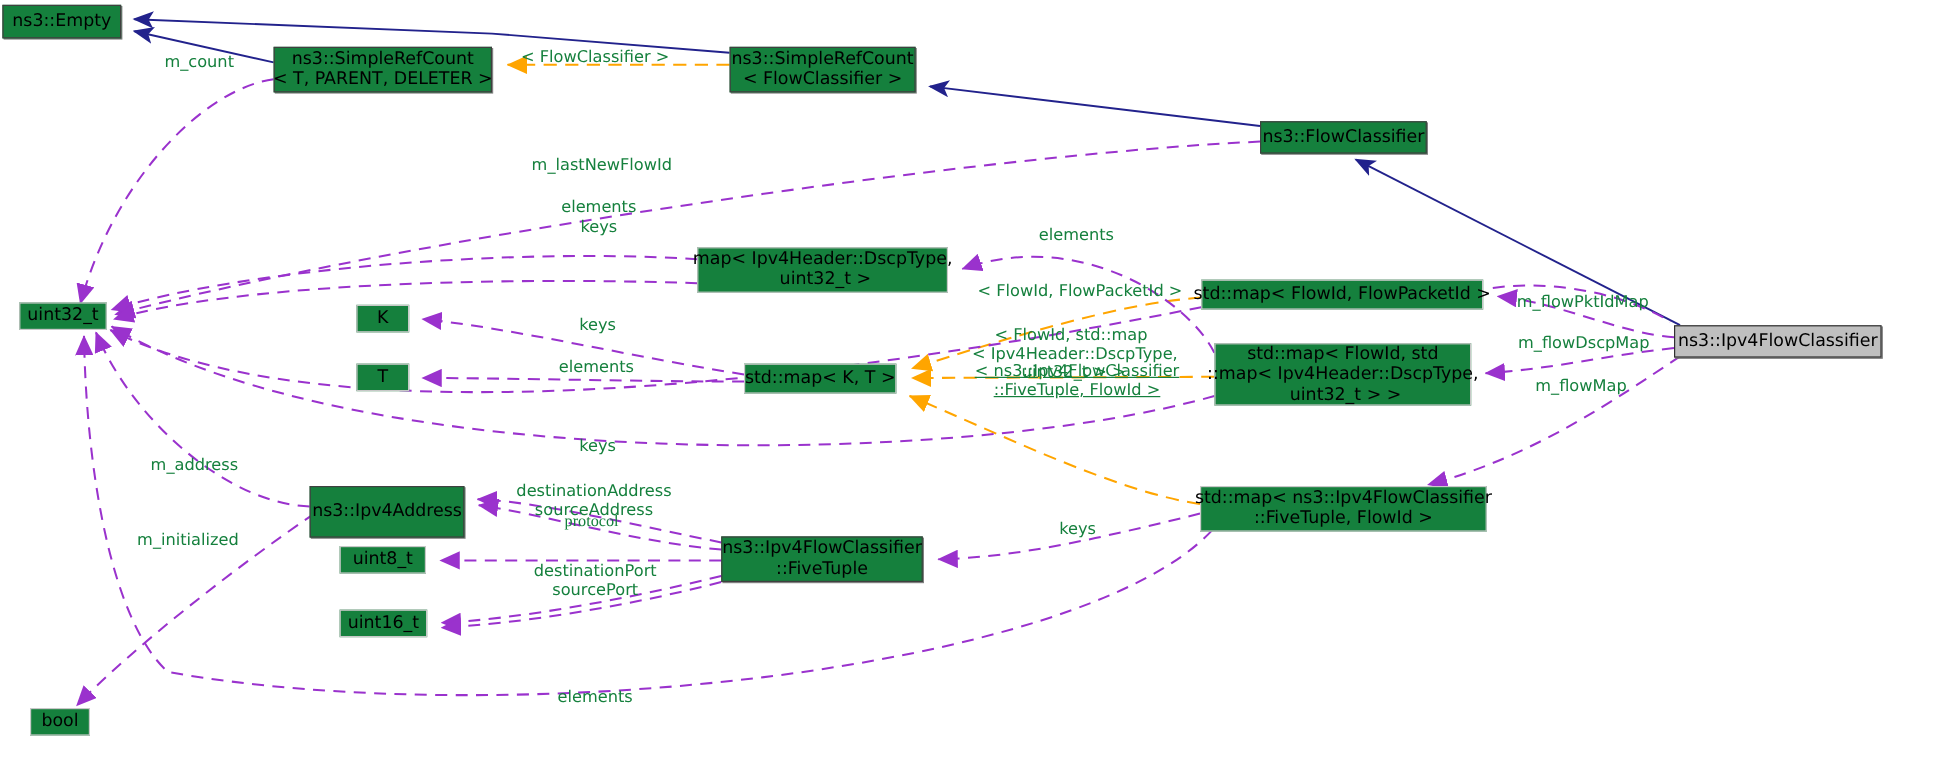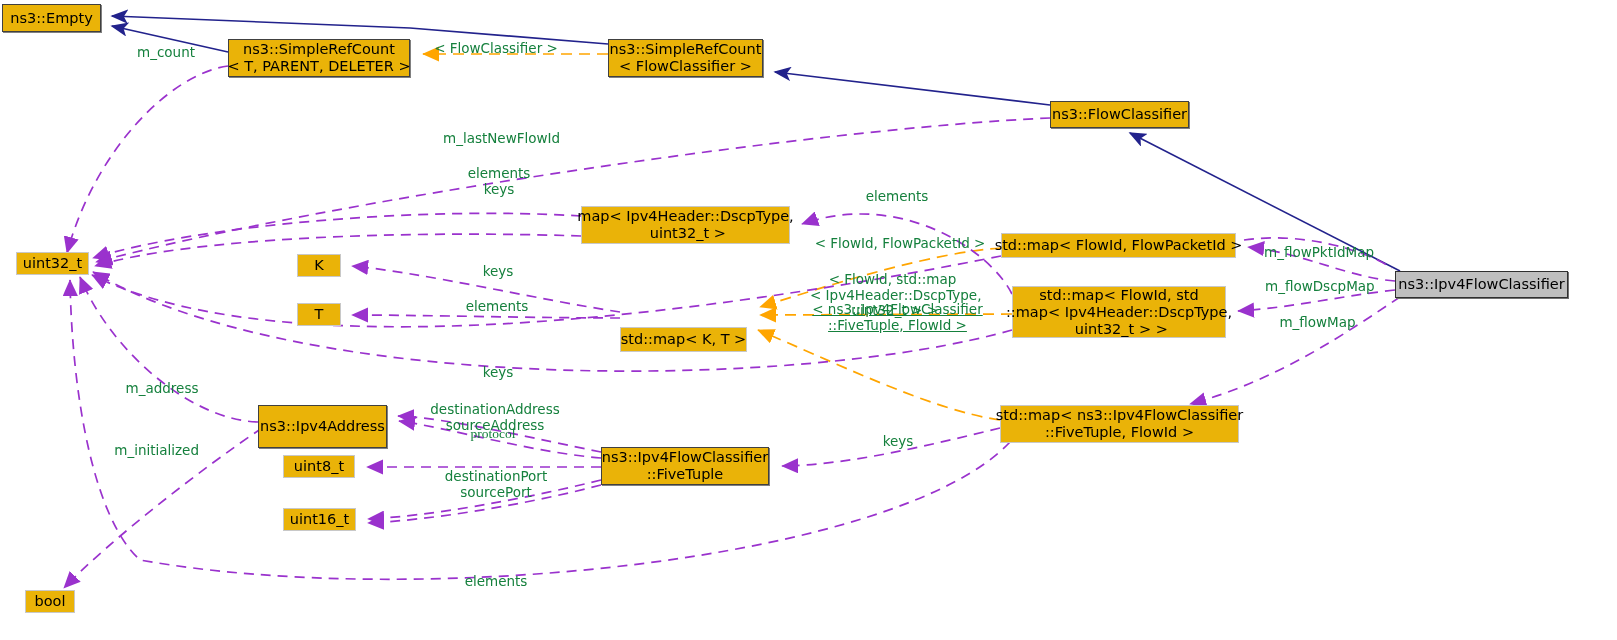--- a/index.html
+++ b/index.html
@@ -27,21 +27,21 @@
     position: absolute;
     box-sizing: border-box;
     display: flex;
     align-items: center;
     justify-content: center;
     text-align: center;
     font-size: 14.5px;
     line-height: 17px;
     color: #000000;
     white-space: pre;
-    background: #eab308;
+    background: #15803d;
     z-index: 5;
   }
   
   .node.plain {
     border: 1px solid #c8c8c8;
   }
   
   .node.strong {
     border: 1.6px solid #404040;
     box-shadow: 1px 1px 0 0 #808080;
@@ -154,21 +154,21 @@
       <div class="node focus" style="left: 1395px; top: 271px; width: 173px; height: 27px;">ns3::Ipv4FlowClassifier</div>
       <div class="node plain" style="left: 16px; top: 252px; width: 73px; height: 23px;">uint32_t</div>
       <div class="node plain" style="left: 25px; top: 590px; width: 50px; height: 23px;">bool</div>
       <div class="node plain" style="left: 297px; top: 254px; width: 44px; height: 23px;">K</div>
       <div class="node plain" style="left: 297px; top: 303px; width: 44px; height: 23px;">T</div>
       <div class="node plain" style="left: 283px; top: 455px; width: 72px; height: 23px;">uint8_t</div>
       <div class="node plain" style="left: 283px; top: 508px; width: 73px; height: 23px;">uint16_t</div>
       <div class="node strong" style="left: 258px; top: 405px; width: 129px; height: 43px;">ns3::Ipv4Address</div>
       <div class="node plain" style="left: 581px; top: 206px; width: 209px; height: 38px;">map&lt; Ipv4Header::DscpType,
  uint32_t &gt;</div>
-      <div class="node plain" style="left: 620px; top: 303px; width: 127px; height: 25px; margin-top: 24px;">std::map&lt; K, T &gt;</div>
+      <div class="node plain" style="left: 620px; top: 303px; width: 127px; height: 25px;">std::map&lt; K, T &gt;</div>
       <div class="node strong" style="left: 601px; top: 447px; width: 168px; height: 38px;">ns3::Ipv4FlowClassifier
 ::FiveTuple</div>
       <div class="node plain" style="left: 1001px; top: 233px; width: 235px; height: 25px; text-align: center;">std::map&lt; FlowId, FlowPacketId &gt;</div>
       <div class="node plain" style="left: 1012px; top: 286px; width: 214px; height: 52px;">std::map&lt; FlowId, std
 ::map&lt; Ipv4Header::DscpType,
  uint32_t &gt; &gt;</div>
       <div class="node plain" style="left: 1000px; top: 405px; width: 239px; height: 38px;">std::map&lt; ns3::Ipv4FlowClassifier
 ::FiveTuple, FlowId &gt;</div>
     </div>
   <div id="label-layer">

